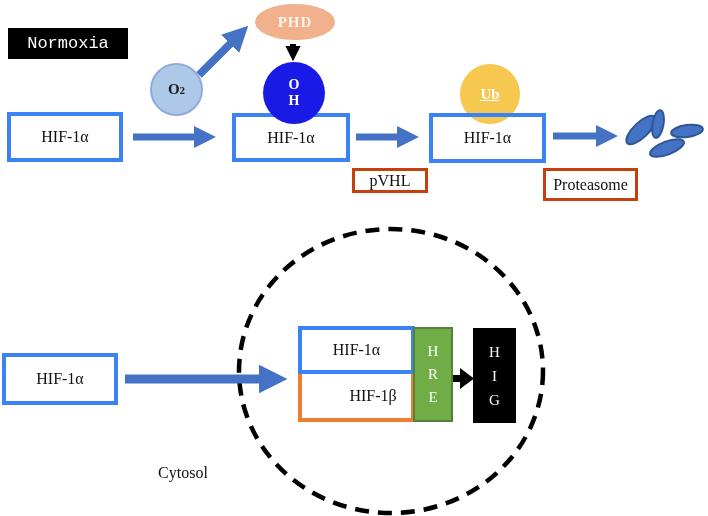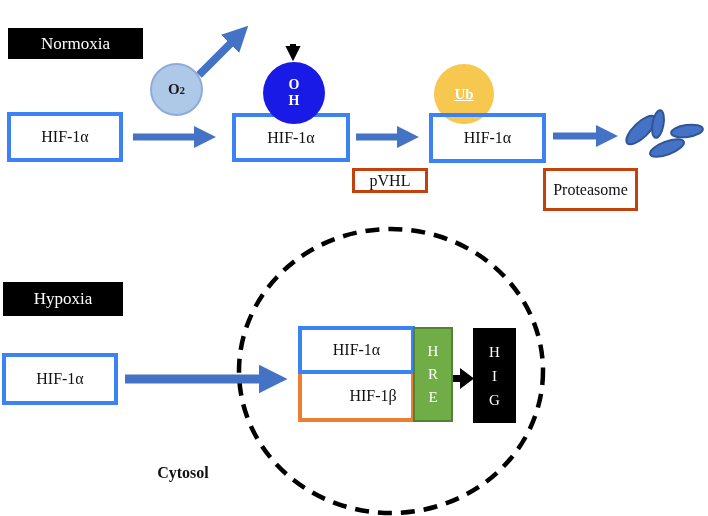--- a/index.html
+++ b/index.html
@@ -81,61 +81,61 @@
       <ellipse cx="641" cy="130" rx="19" ry="7.5" fill="#4472C4" stroke="#2F5597" stroke-width="2" transform="rotate(136 641 130)"></ellipse>
       <ellipse cx="658" cy="124" rx="14" ry="5.5" fill="#4472C4" stroke="#2F5597" stroke-width="2" transform="rotate(100 658 124)"></ellipse>
       <ellipse cx="687" cy="131" rx="16" ry="6" fill="#4472C4" stroke="#2F5597" stroke-width="2" transform="rotate(-8 687 131)"></ellipse>
       <ellipse cx="667" cy="148" rx="18" ry="6.5" fill="#4472C4" stroke="#2F5597" stroke-width="2" transform="rotate(-21 667 148)"></ellipse>
     </g>
 
     <line x1="125" y1="379" x2="276" y2="379" stroke="#4472C4" stroke-width="9" marker-end="url(#mb)"></line>
     <path d="M452,375 L460,375 L460,368 L474,378.5 L460,389 L460,382 L452,382 Z" fill="#000"></path>
   </svg>
 
-  <div class="abs black-box" style="left:8px; top:28px; width:135px; height:31px;">Normoxia</div>
+  <div class="abs black-box" style="left:8px; top:28px; width:120px; height:31px;font-family:Liberation Mono, monospace;">Normoxia</div>
 
   <div class="abs hif-box" style="left:7px; top:112px; width:116px; height:50px;">HIF-1α</div>
 
   <div class="abs o2-circle" style="left:150px; top:63px; width:53px; height:53px;">
       <span>O</span>
       <sub>2</sub>
     </div>
 
+  <div class="abs phd-ellipse" style="left:255px; top:4px; width:80px; height:36px;">PHD</div>
 
   <div class="abs oh-circle" style="left:263px; top:62px; width:62px; height:62px;">
     <span>O</span>
     <span>H</span>
   </div>
 
   <div class="abs hif-box" style="left:232px; top:113px; width:118px; height:49px;">HIF-1α</div>
 
-  <div class="abs ub-circle" style="left:434px; top:64px; width:60px; height:60px;text-decoration:underline;">Ub</div>
+  <div class="abs ub-circle" style="left:460px; top:64px; width:60px; height:60px;text-decoration:underline;">Ub</div>
 
   <div class="abs hif-box" style="left:429px; top:113px; width:117px; height:50px;">HIF-1α</div>
 
   <div class="abs pill" style="left:352px; top:168px; width:76px; height:25px;">pVHL</div>
 
-  <div class="abs pill" style="left:543px; top:168px; width:95px; height:43px;">Proteasome</div>
+  <div class="abs pill" style="left:543px; top:168px; width:95px; height:33px;">Proteasome</div>
 
-  <div class="abs black-box" style="left:3px; top:282px; width:120px; height:34px;">Hypoxia</div>
 
   <div class="abs hif-box" style="left:2px; top:353px; width:116px; height:52px;">HIF-1α</div>
 
   <div class="abs hif-box" style="left:298px; top:326px; width:117px; height:48px;">HIF-1α</div>
 
   <div class="abs hif-box hif-box-b" style="left:298px; top:374px; width:117px; height:48px;padding-left:33px;">HIF-1β</div>
 
   <div class="abs hre-box" style="left:413px; top:327px; width:40px; height:95px;">
     <span>H</span>
     <span>R</span>
     <span>E</span>
   </div>
 
   <div class="abs hig-box" style="left:473px; top:328px; width:43px; height:95px;">
     <span>H</span>
     <span>I</span>
     <span>G</span>
   </div>
 
-  <div class="abs plain-label" style="left:138px; top:464px; width:90px;font-weight:bold;">Cytosol</div>
+  <div class="abs plain-label" style="left:138px; top:464px; width:90px;">Cytosol</div>
 
 
 </div>
 
 </body></html>

